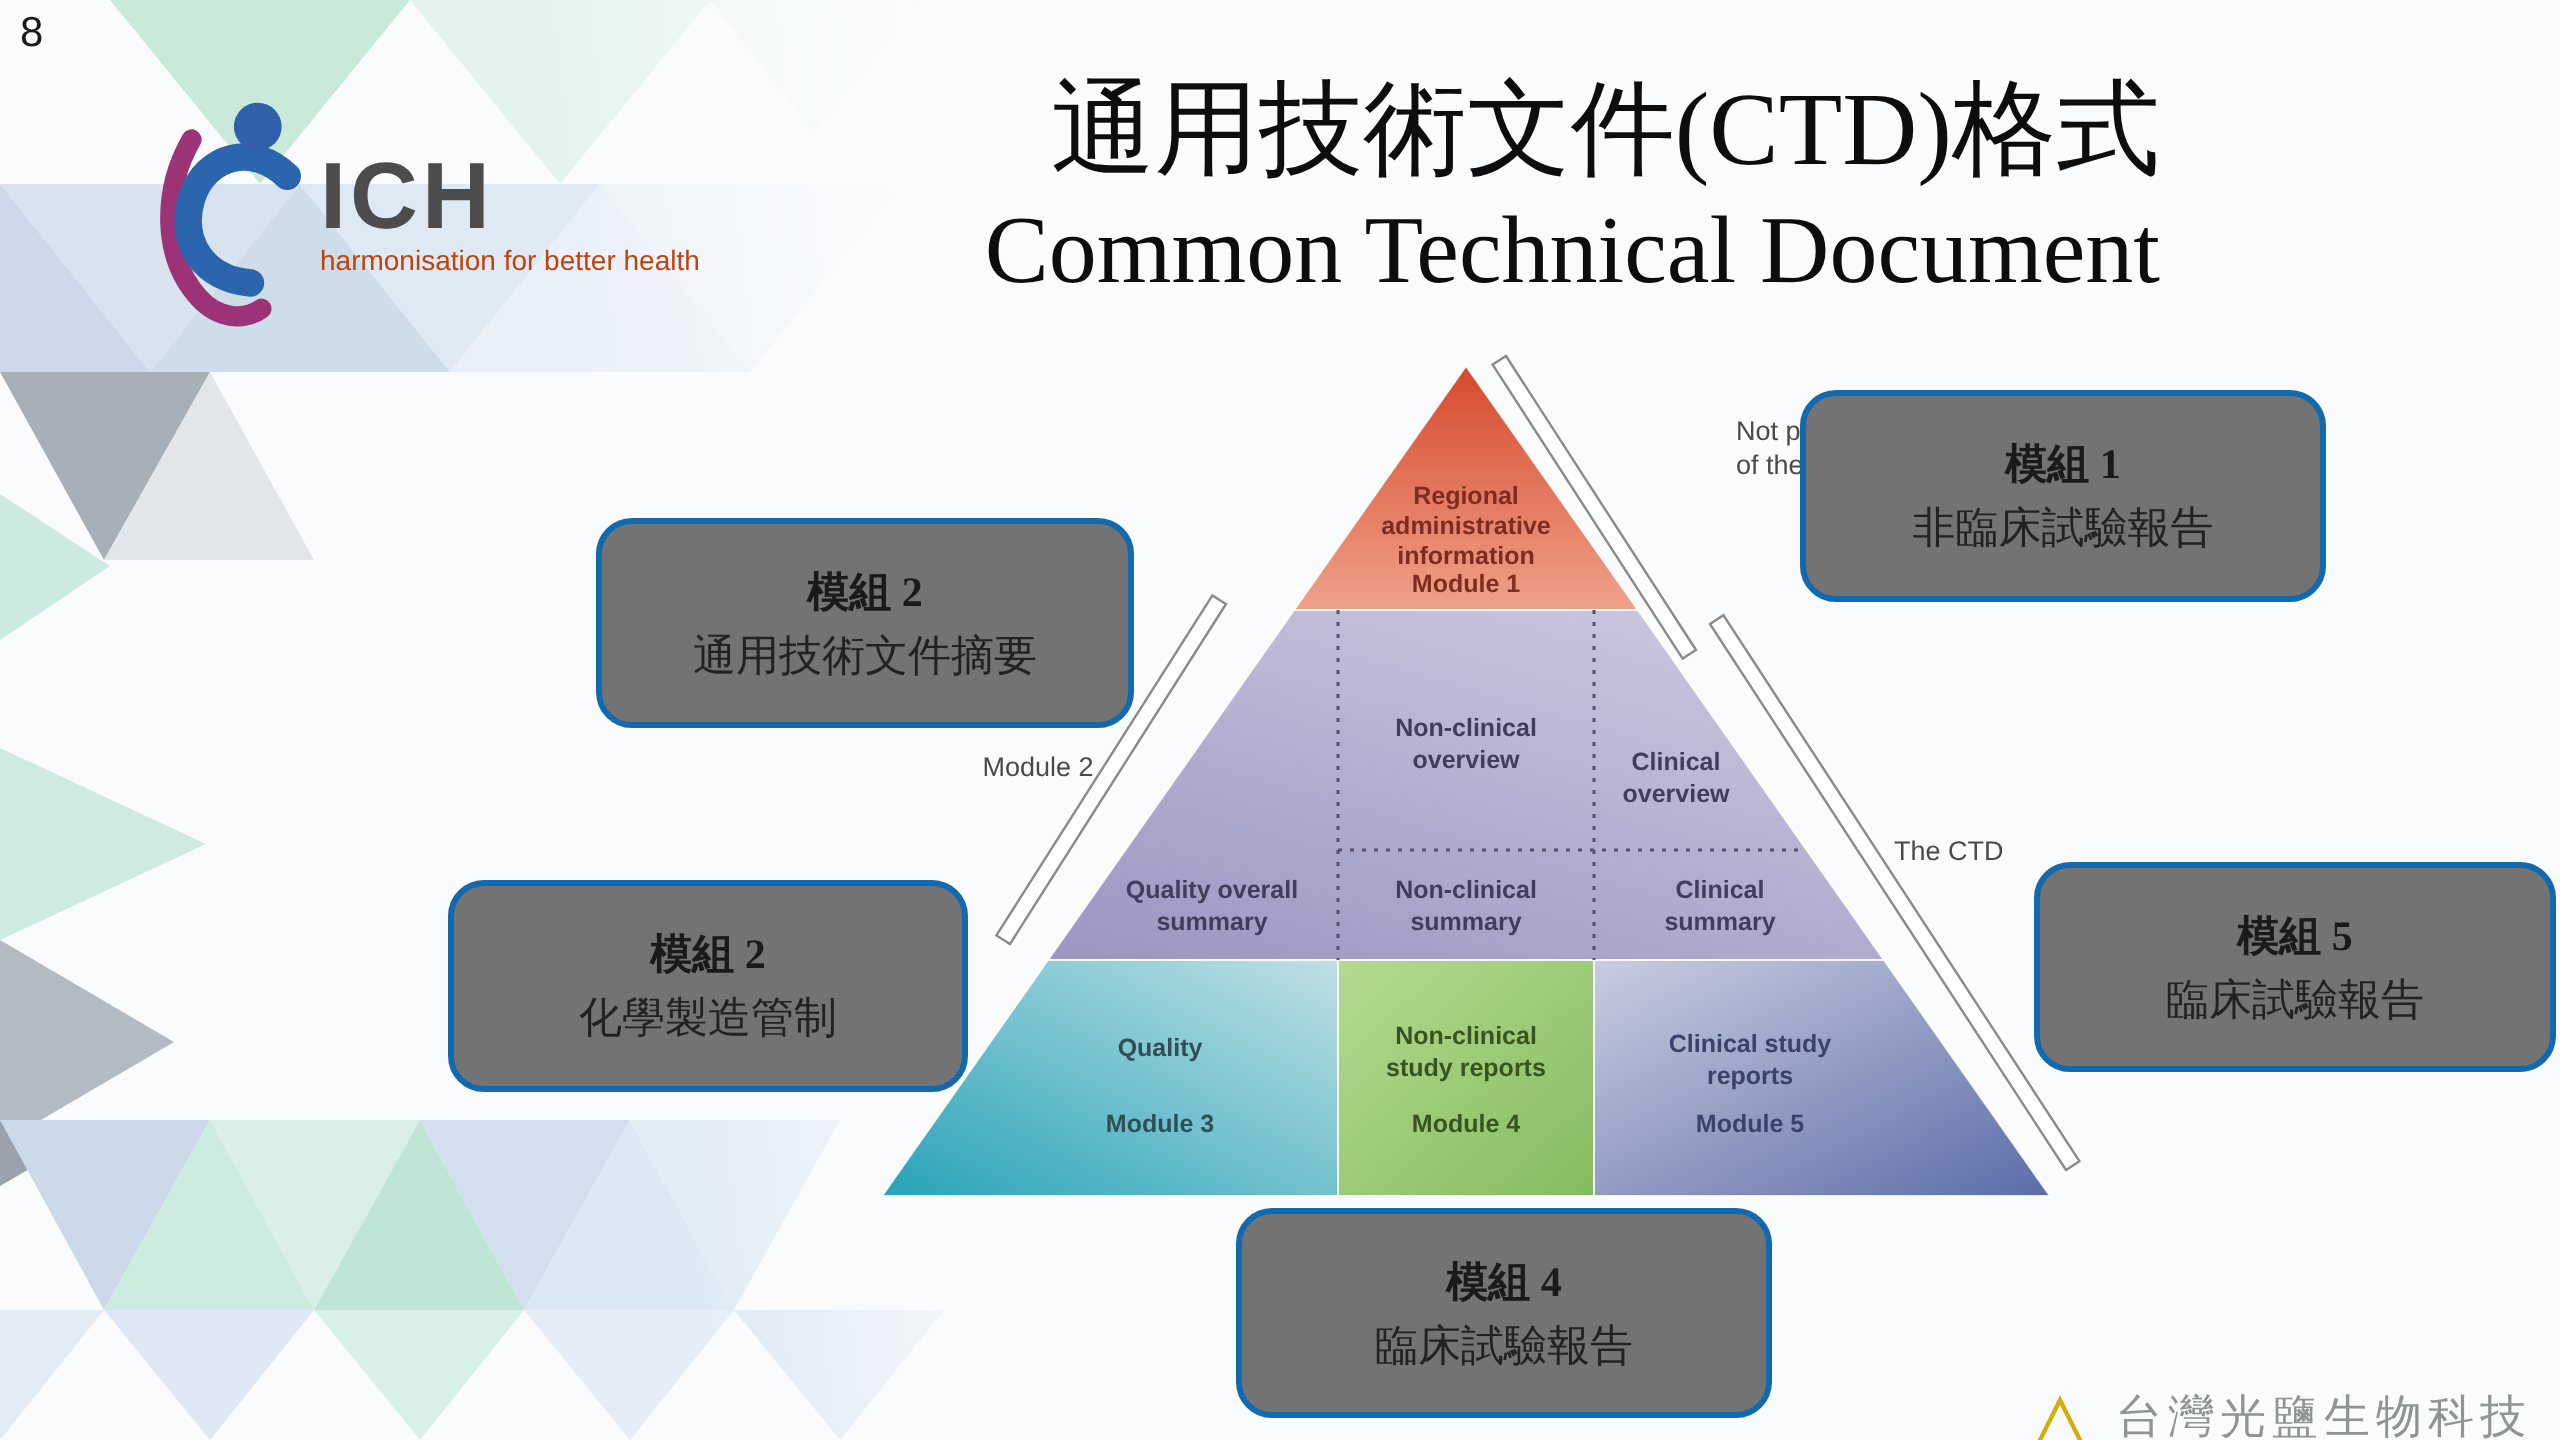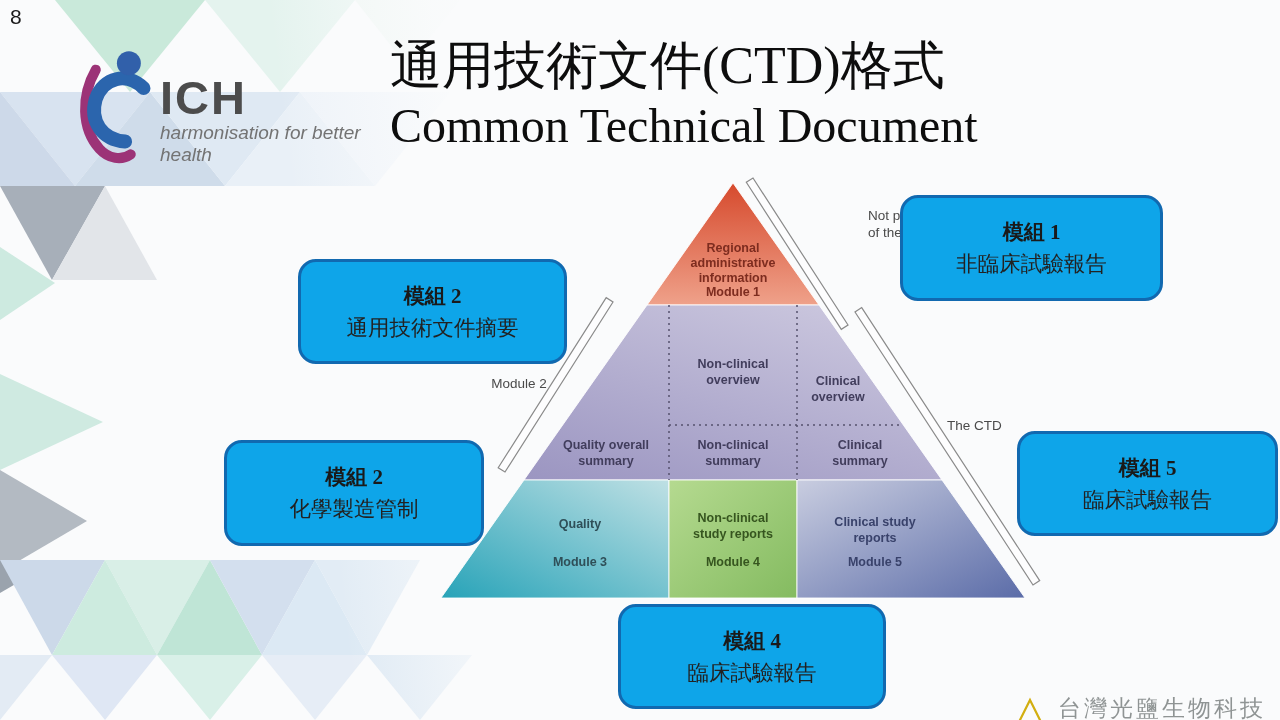--- a/index.html
+++ b/index.html
@@ -7,32 +7,32 @@
          font-family:"Liberation Sans",sans-serif;}
   .bg{position:absolute;left:0;top:0;}
   .bg-fade{position:absolute;left:0;top:0;width:1280px;height:720px;
            background:linear-gradient(83deg,rgba(250,251,252,0) 26%,rgba(250,251,252,.9) 38%,#fafbfc 46%);}
   .page-num{position:absolute;left:10px;top:5px;font-size:21px;color:#1a1a1a;}
   
   .ich{position:absolute;left:70px;top:48px;width:340px;height:122px;}
   .ich-icon{position:absolute;left:0;top:0;}
   .ich-name{position:absolute;left:90px;top:26px;font-size:47px;line-height:1;color:#4c4c4c;
             font-weight:600;letter-spacing:2px;}
-  .ich-tag{position:absolute;left:90px;top:74px;font-size:19px;color:#737373;font-style:italic;}
+  .ich-tag{position:absolute;left:90px;top:74px;font-size:14px;color:#c2410c;}
   
-  .title{position:absolute;left:390px;top:34px;width:690px;text-align:left;
+  .title{position:absolute;left:390px;top:34px;width:690px;text-align:right;
          font-family:"Liberation Serif",serif;color:#0d0d0d;}
   .t-zh{font-size:52px;line-height:64px;}
   .t-en{font-size:48px;line-height:56px;}
   
   .pyramid{position:absolute;left:420px;top:172px;}
   .ptxt{font-family:"Liberation Sans",sans-serif;font-weight:600;font-size:12.5px;text-anchor:middle;}
   .atxt{font-family:"Liberation Sans",sans-serif;font-size:13.5px;fill:#4a4a4a;}
   
-  .callout{position:absolute;background:#0ea5e9;border:3px solid #1169b0;border-radius:18px;
+  .callout{position:absolute;background:#737373;border:3px solid #1169b0;border-radius:18px;
            display:flex;flex-direction:column;align-items:center;justify-content:center;gap:3px;
            font-family:"Liberation Serif",serif;color:#1a1a1a;}
   .co-title{font-weight:bold;font-size:21px;}
   .co-desc{font-size:21.5px;color:#222;}
   .c1{left:900px;top:195px;width:257px;height:100px;}
   .c2{left:298px;top:259px;width:263px;height:99px;}
   .c3{left:224px;top:440px;width:254px;height:100px;}
   .c4{left:618px;top:604px;width:262px;height:99px;}
   .c5{left:1017px;top:431px;width:255px;height:99px;}
   

